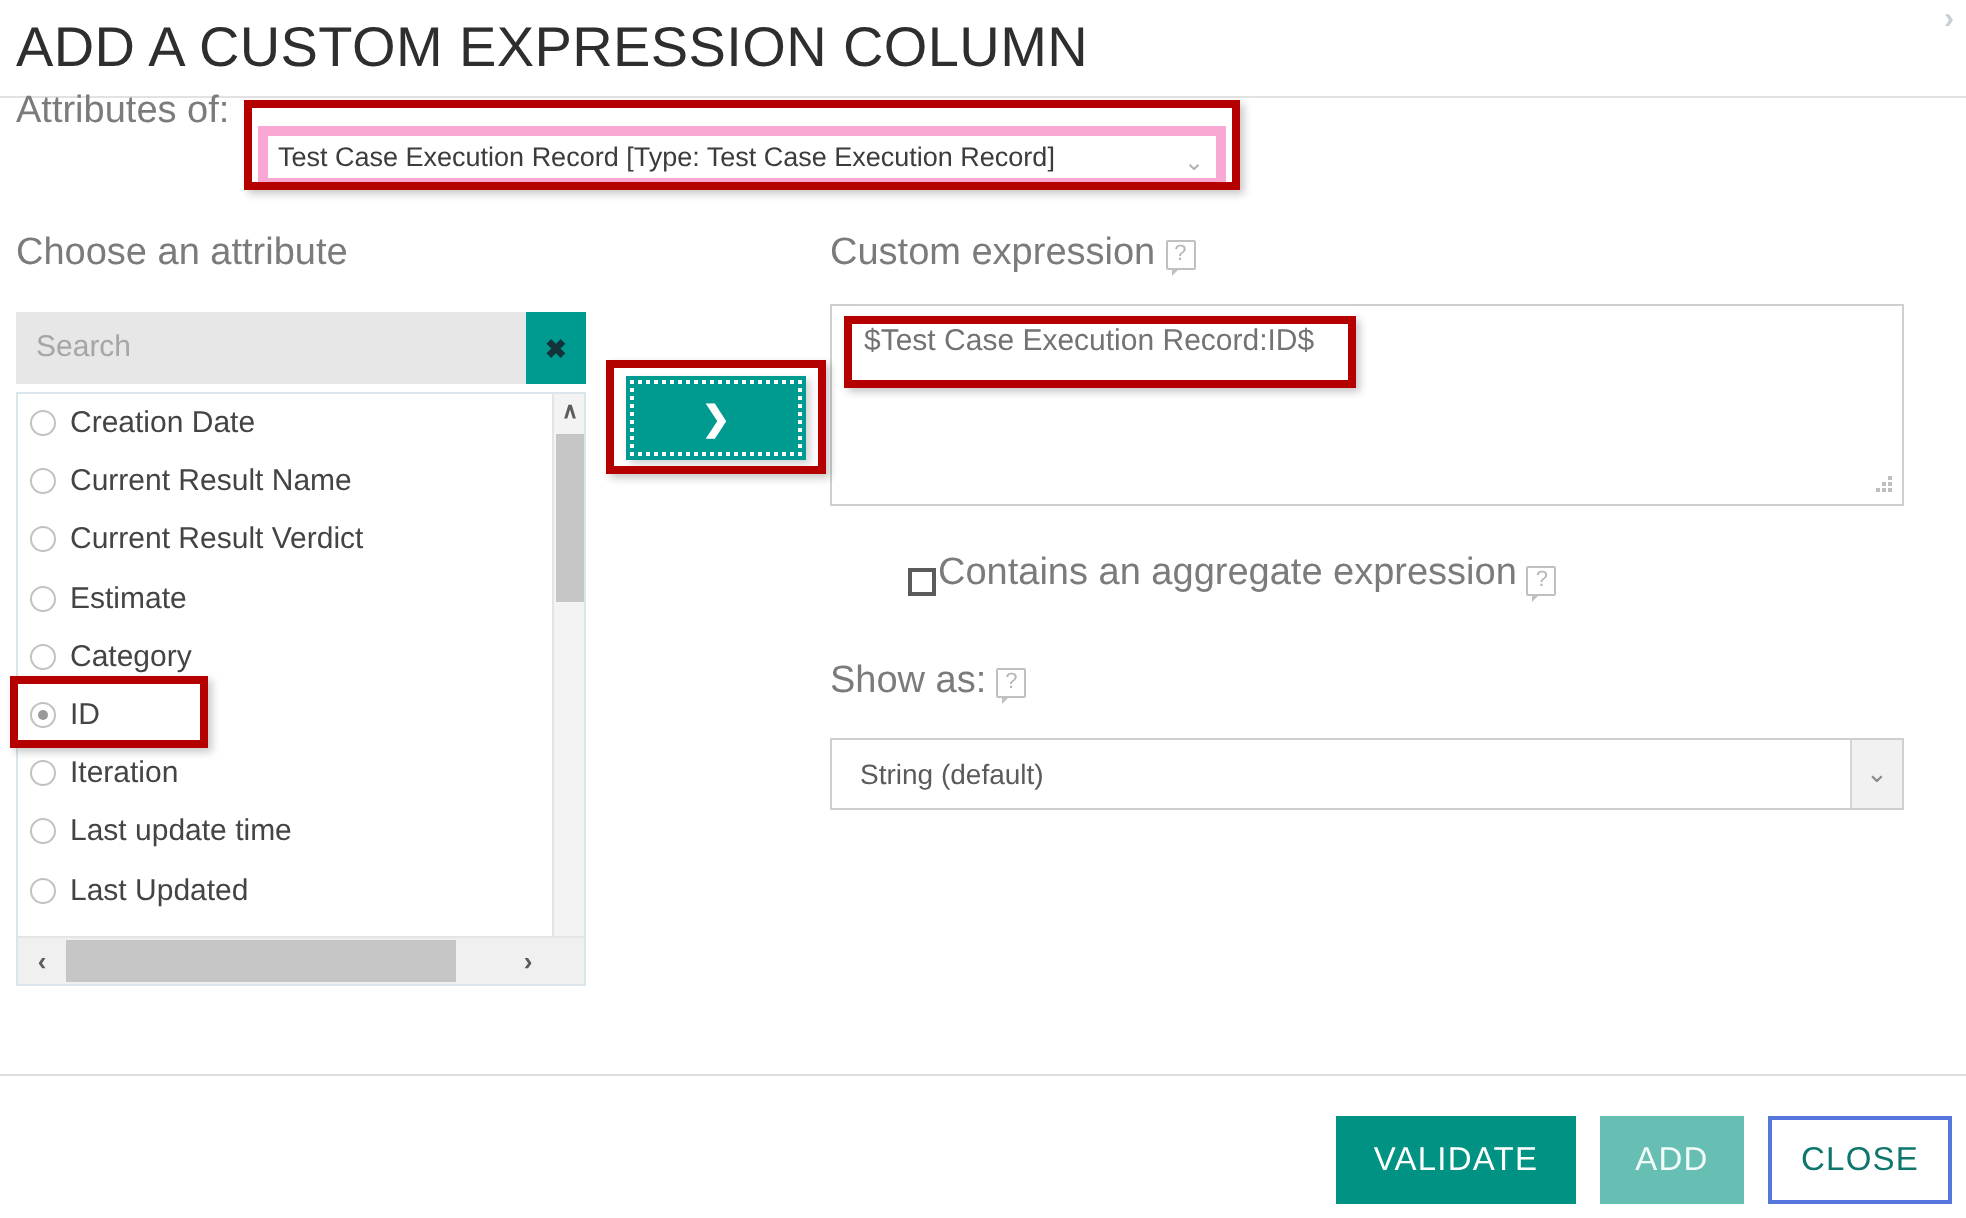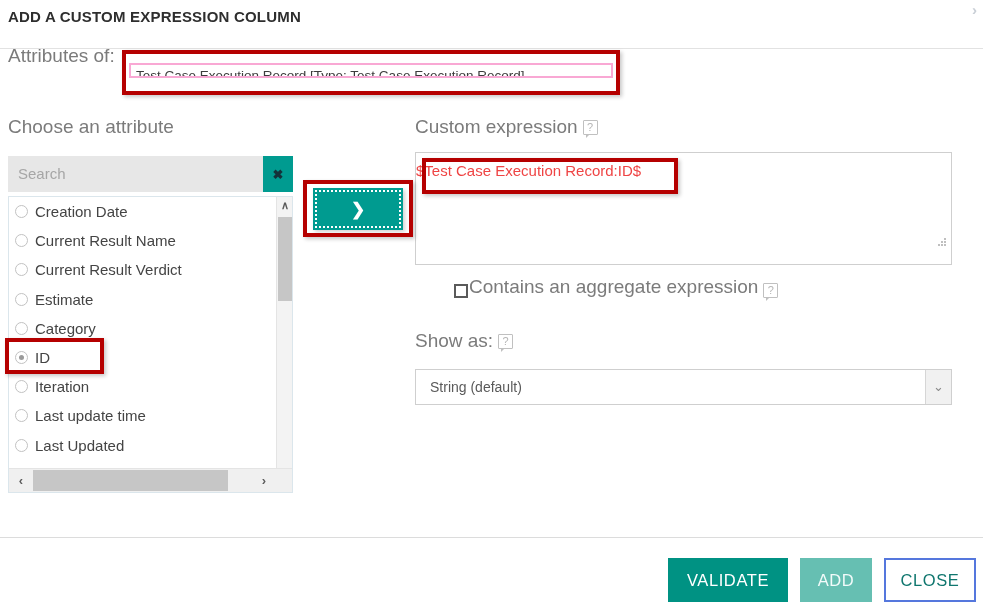--- a/index.html
+++ b/index.html
@@ -13,22 +13,22 @@
   #root {
     position: relative;
     width: 983px; height: 609px;
     background: #ffffff;
   }
 
   
   .dialog-title {
     position: absolute;
     left: 8px; top: 8px;
-    font-size: 15px;
-    font-weight: bold;
+    font-size: 28px;
+    font-weight: normal;
     color: #2e2e2e;
     letter-spacing: 0.2px;
     white-space: nowrap;
   }
   .title-divider {
     position: absolute;
     left: 0; top: 48px;
     width: 983px; height: 1px;
     background: #e2e2e2;
   }
@@ -45,23 +45,23 @@
   .attr-of-label {
     position: absolute;
     left: 8px; top: 45px;
     font-size: 19px;
     color: #7b7b7b;
     white-space: nowrap;
   }
   .attr-select {
     position: absolute;
     left: 129px; top: 63px;
-    width: 484px; height: 15px;
-    background: #ffffff;
-    border: 2px solid #f9a8d4;
+    width: 484px; height: 31px;
+    background: #ffffff;
+    border: 5px solid #f9a8d4;
     font-size: 13.5px;
     color: #3c3c3c;
     padding: 0 22px 0 5px;
     line-height: 21px;
     white-space: nowrap;
     overflow: hidden;
   }
   .attr-select .chev {
     position: absolute;
     right: 6px; top: 3px;
@@ -259,26 +259,26 @@
     content: "";
     position: absolute;
     left: 2px; bottom: -4px;
     width: 0; height: 0;
     border-left: 4px solid #c0c0c0;
     border-bottom: 4px solid transparent;
   }
   .expr-area {
     position: absolute;
     left: 415px; top: 152px;
-    width: 537px; height: 113px;
+    width: 537px; height: 101px;
     border: 1px solid #cfcfcf;
     background: #ffffff;
     font-size: 15px;
-    color: #ef4444;
-    padding: 8px 0;
+    color: #737373;
+    padding: 8px 16px;
     resize: none;
     font-family: "Liberation Sans", sans-serif;
     line-height: 20px;
   }
   .resize-grip {
     position: absolute;
     left: 938px; top: 238px;
     width: 9px; height: 9px;
     pointer-events: none;
   }

